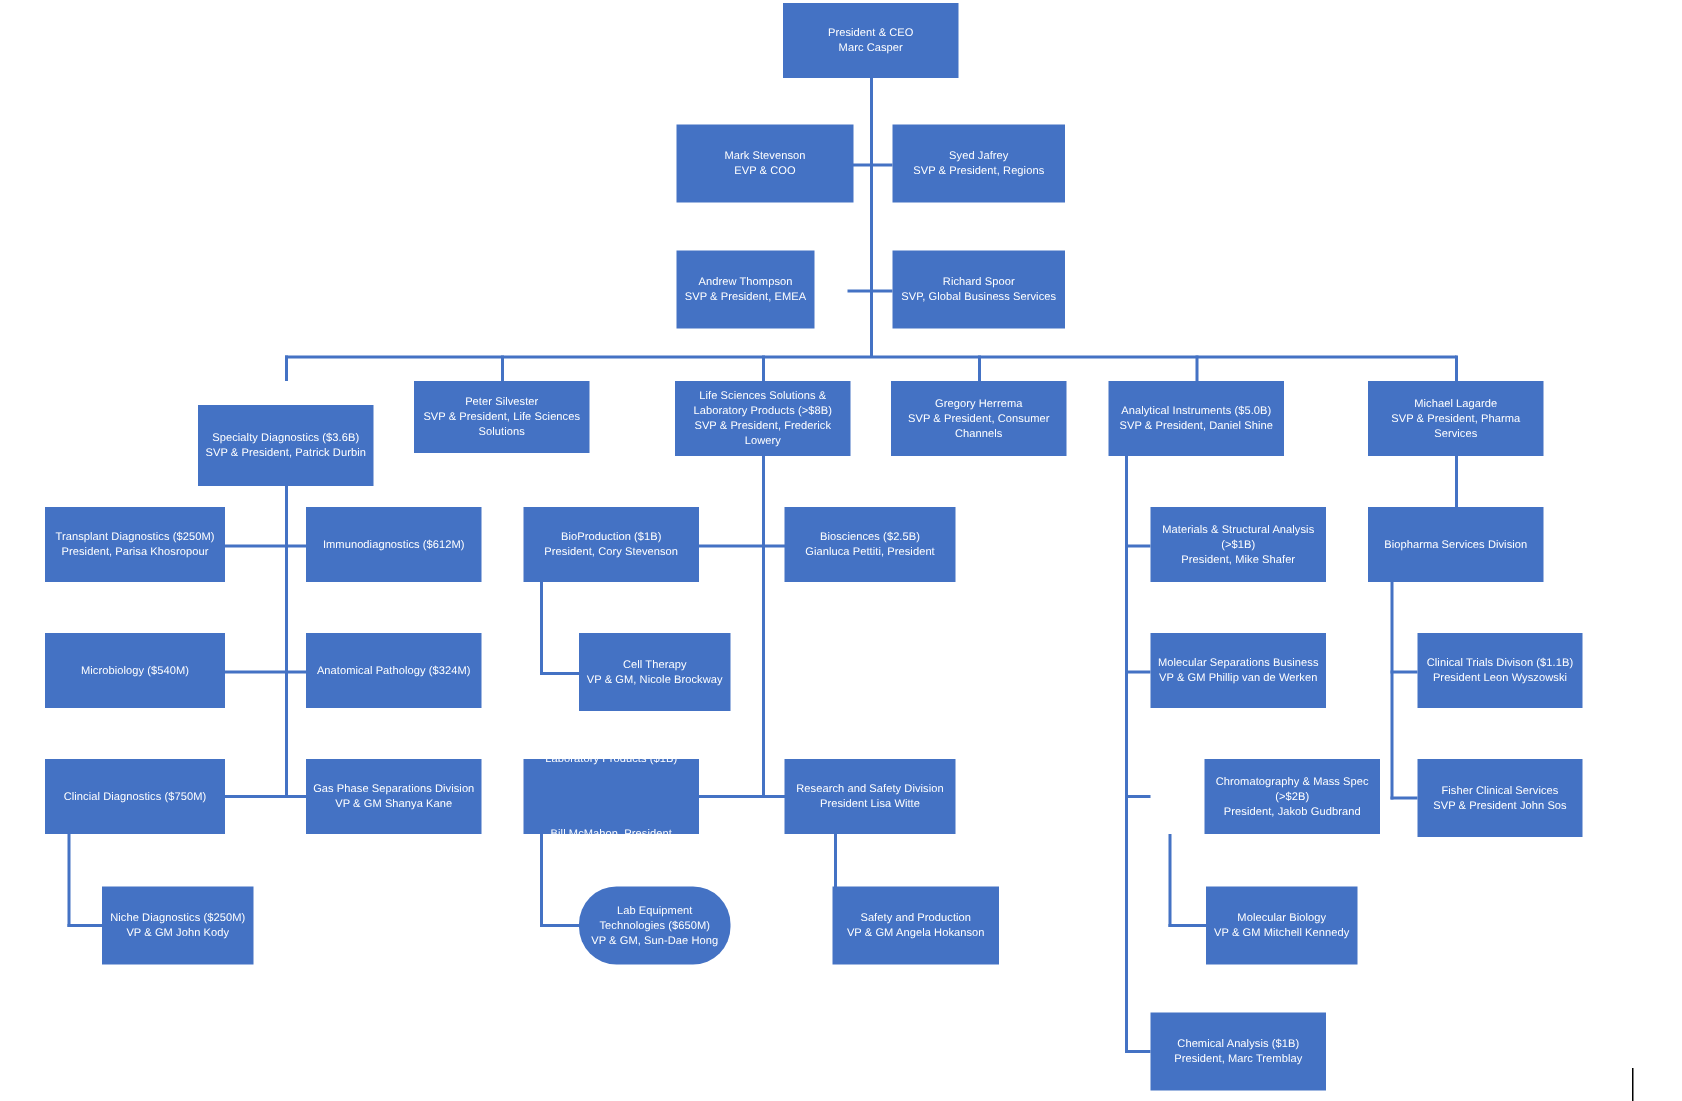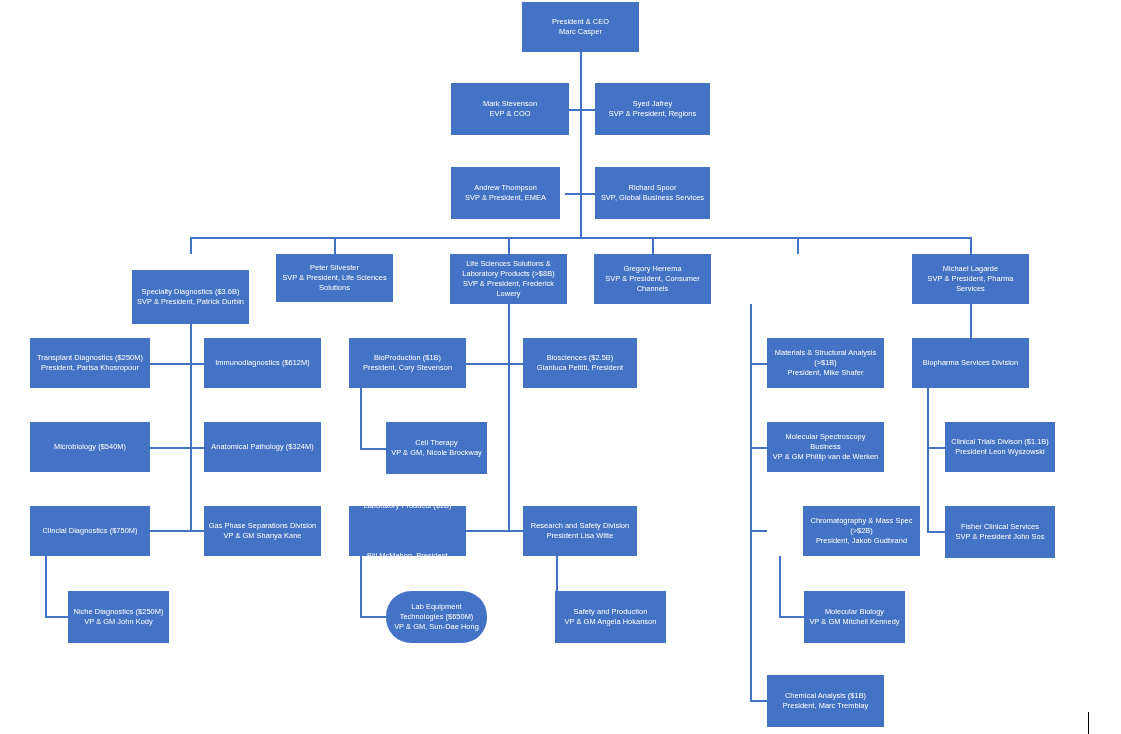--- a/index.html
+++ b/index.html
@@ -117,21 +117,21 @@
   </div>
 
   <div class="node" style="left:451px; top:83px; width:118px; height:52px;">
     <span class="ln">Mark Stevenson</span>
     <span class="ln">EVP &amp; COO</span>
   </div>
   <div class="node" style="left:595px; top:83px; width:115px; height:52px;">
     <span class="ln">Syed Jafrey</span>
     <span class="ln">SVP &amp; President, Regions</span>
   </div>
-  <div class="node" style="left:451px; top:167px; width:109px; height:52px;">
+  <div class="node" style="left:451px; top:167px; width:92px; height:52px;">
     <span class="ln">Andrew Thompson</span>
     <span class="ln">SVP &amp; President, EMEA</span>
   </div>
   <div class="node" style="left:595px; top:167px; width:115px; height:52px;">
     <span class="ln">Richard Spoor</span>
     <span class="ln">SVP, Global Business Services</span>
   </div>
 
   <div class="node" style="left:132px; top:270px; width:117px; height:54px;">
     <span class="ln">Specialty Diagnostics ($3.6B)</span>
@@ -142,20 +142,24 @@
     <span class="ln">SVP &amp; President, Life Sciences Solutions</span>
   </div>
   <div class="node wrap" style="left:450px; top:254px; width:117px; height:50px;">
     <span class="ln">Life Sciences Solutions &amp; Laboratory Products (&gt;$8B)</span>
     <span class="ln">SVP &amp; President, Frederick Lowery</span>
   </div>
   <div class="node wrap" style="left:594px; top:254px; width:117px; height:50px;">
     <span class="ln">Gregory Herrema</span>
     <span class="ln">SVP &amp; President, Consumer Channels</span>
   </div>
+  <div class="node" style="left:739px; top:254px; width:117px; height:50px;">
+    <span class="ln">Analytical Instruments ($5.0B)</span>
+    <span class="ln">SVP &amp; President, Daniel Shine</span>
+  </div>
   <div class="node wrap" style="left:912px; top:254px; width:117px; height:50px;">
     <span class="ln">Michael Lagarde</span>
     <span class="ln">SVP &amp; President, Pharma Services</span>
   </div>
 
   <div class="node" style="left:30px; top:338px; width:120px; height:50px;">
     <span class="ln">Transplant Diagnostics ($250M)</span>
     <span class="ln">President, Parisa Khosropour</span>
   </div>
   <div class="node" style="left:204px; top:338px; width:117px; height:50px;">
@@ -206,21 +210,21 @@
   <div class="node" style="left:555px; top:591px; width:111px; height:52px;">
     <span class="ln">Safety and Production</span>
     <span class="ln">VP &amp; GM Angela Hokanson</span>
   </div>
 
   <div class="node wrap" style="left:767px; top:338px; width:117px; height:50px;">
     <span class="ln">Materials &amp; Structural Analysis (&gt;$1B)</span>
     <span class="ln">President, Mike Shafer</span>
   </div>
   <div class="node wrap" style="left:767px; top:422px; width:117px; height:50px;">
-    <span class="ln">Molecular Spectroscopy Business</span>
+    <span class="ln">Molecular Separations Business</span>
     <span class="ln">VP &amp; GM Phillip van de Werken</span>
   </div>
   <div class="node wrap" style="left:767px; top:506px; width:117px; height:50px;margin-left:36px;">
     <span class="ln">Chromatography &amp; Mass Spec (&gt;$2B)</span>
     <span class="ln">President, Jakob Gudbrand</span>
   </div>
   <div class="node" style="left:804px; top:591px; width:101px; height:52px;">
     <span class="ln">Molecular Biology</span>
     <span class="ln">VP &amp; GM Mitchell Kennedy</span>
   </div>

